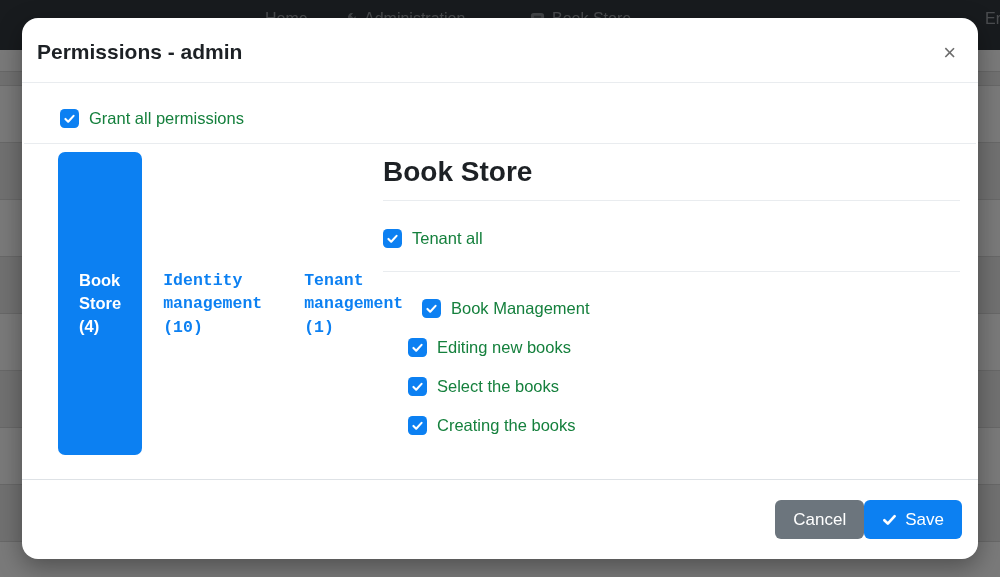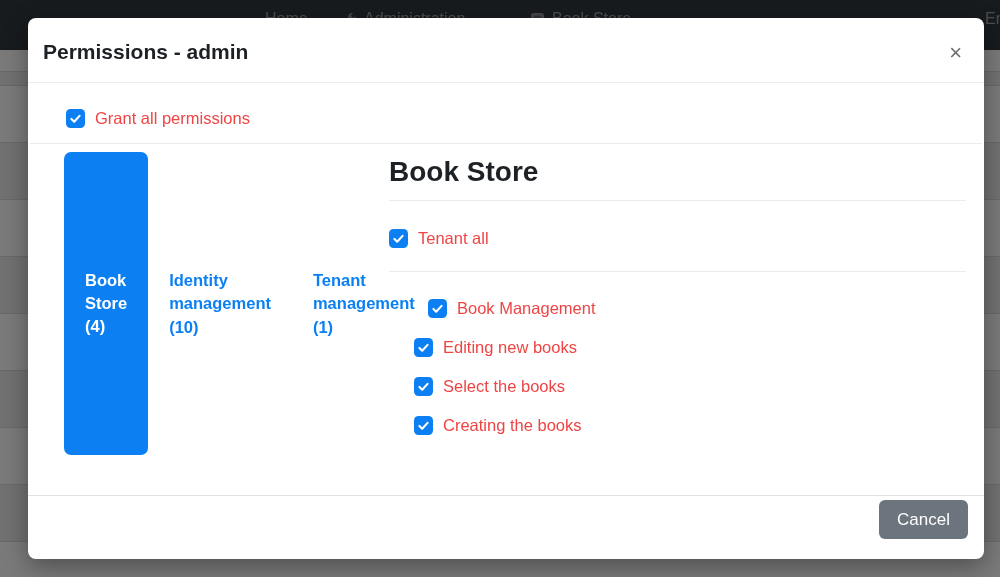--- a/index.html
+++ b/index.html
@@ -23,53 +23,53 @@
   .table-area{position:absolute;left:0;top:50px;width:1000px;height:527px;
     background-image:
       repeating-linear-gradient(180deg,#d9d9d9 0 1px,rgba(0,0,0,0) 1px 57px),
       repeating-linear-gradient(180deg,#ffffff 0 57px,#ededed 57px 114px);
     background-position:0 35px,0 35px;}
 
   
   .backdrop{position:absolute;inset:0;background:rgba(0,0,0,0.52);}
 
   
-  .modal{position:absolute;left:28px;top:18px;width:956px;height:541px;background:#fff;
-    border-radius:8px;box-shadow:0 8px 24px rgba(0,0,0,.35);display:flex;flex-direction:column;}
+  .modal{position:absolute;left:22px;top:18px;width:956px;height:541px;background:#fff;
+    border-radius:16px;box-shadow:0 8px 24px rgba(0,0,0,.35);display:flex;flex-direction:column;}
   .modal-header{position:relative;padding:22px 24px 18px 15px;border-bottom:1px solid var(--divider);}
   .modal-title{font-size:21px;font-weight:700;color:#1d2125;}
   .close-btn{position:absolute;right:22px;top:24px;border:none;background:none;
     font-size:22px;line-height:1;color:#6d6d6d;cursor:pointer;font-weight:400;}
   .modal-body{flex:1;padding:12px 16px 0 14px;}
 
   .cb{flex:0 0 auto;width:19px;height:19px;border-radius:4.5px;background:var(--primary);
     display:inline-flex;align-items:center;justify-content:center;cursor:pointer;}
   .cb-row{display:flex;align-items:center;gap:10px;}
-  .cb-label{font-size:16.5px;color:#ef4444;cursor:pointer;}
+  .cb-label{font-size:16.5px;color:#15803d;cursor:pointer;}
 
   .grant-all{margin:14px 0 0 24px;}
   .hr-full{border:none;border-top:1px solid var(--divider);margin:15px -14px 8px -12px;}
 
   .columns{display:flex;margin-top:0;}
   .tabs{width:288px;flex:0 0 288px;margin-left:22px;display:flex;flex-direction:row;}
   .tab{border:none;background:none;text-align:left;padding:14px 21px;border-radius:7px;
     font-family:inherit;font-size:16.5px;font-weight:700;color:var(--primary);cursor:pointer;line-height:1.4;}
   .tab.active{background:var(--primary);color:#fff;}
-  .tab + .tab{margin-top:1px;}
+  .tab + .tab{margin-top:1px;font-family:Liberation Mono, monospace;}
 
   .content{flex:1;margin-left:37px;margin-right:2px;}
   .content-heading{font-size:28px;font-weight:600;color:#1d2125;margin-top:4px;}
   .hr-content{border:none;border-top:1px solid var(--divider);}
   .hr-1{margin:12px 0 28px 0;}
   .hr-2{margin:23px 0 27px 0;}
   .perm-tree{display:flex;flex-direction:column;}
   .perm-row{margin-bottom:20px;margin-left:39px;}
   .perm-row.child{margin-left:25px;margin-bottom:20px;}
 
-  .modal-footer{border-top:1px solid #dee2e6;padding:4px 16px 20px;display:flex;
+  .modal-footer{border-top:1px solid #dee2e6;padding:20px 16px 20px;display:flex;
     justify-content:flex-end;align-items:center;gap:0;}
   .btn{border:none;border-radius:6px;font-family:inherit;font-size:17px;color:#fff;
     padding:9px 18px;cursor:pointer;display:inline-flex;align-items:center;gap:8px;line-height:1.25;}
   .btn-secondary{background:var(--secondary);}
   .btn-primary{background:var(--primary);}
 </style>
 </head>
 <body>
 
 <div class="viewport">
@@ -186,16 +186,24 @@
               <label class="cb-label">Creating the books</label>
             </div>
 
           </div>
         </div>
       </div>
     </div>
 
     <div class="modal-footer">
       <button class="btn btn-secondary">Cancel</button>
+      <button class="btn btn-primary">
+        <span style="display:inline-flex;">
+          <svg width="15" height="15" viewBox="0 0 16 16">
+              <path d="M2.5 8.8 L6.2 12.4 L13.5 4.4" fill="none" stroke="#fff" stroke-width="2.8" stroke-linecap="round" stroke-linejoin="round"></path>
+            </svg>
+        </span>
+        <span>Save</span>
+      </button>
     </div>
 
   </div>
 </div>
 
 </body></html>

